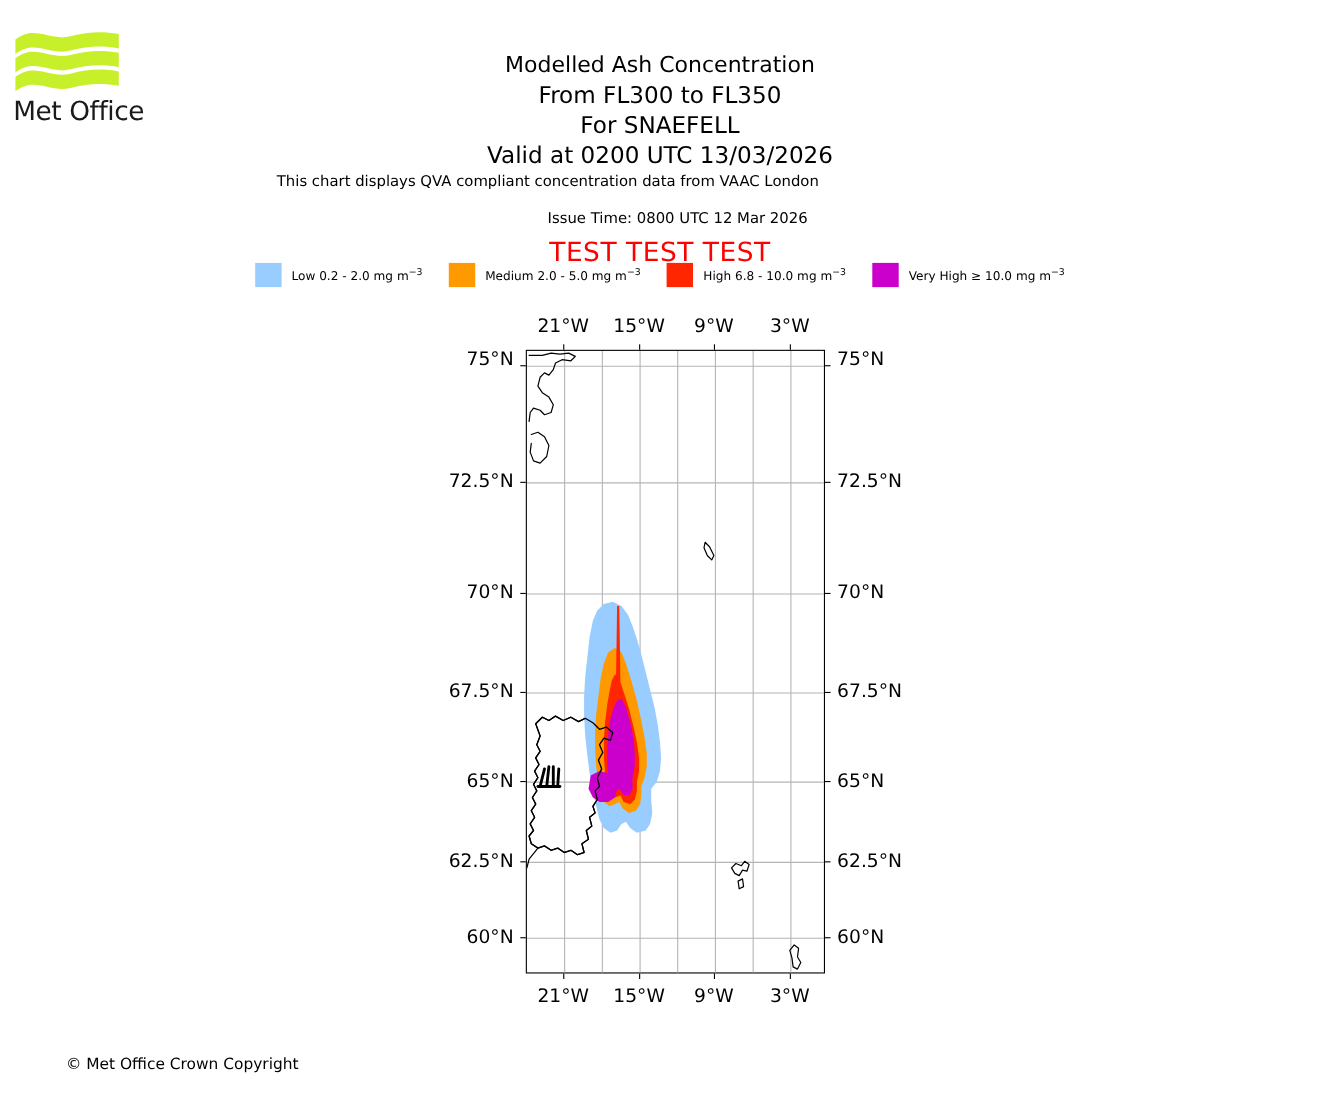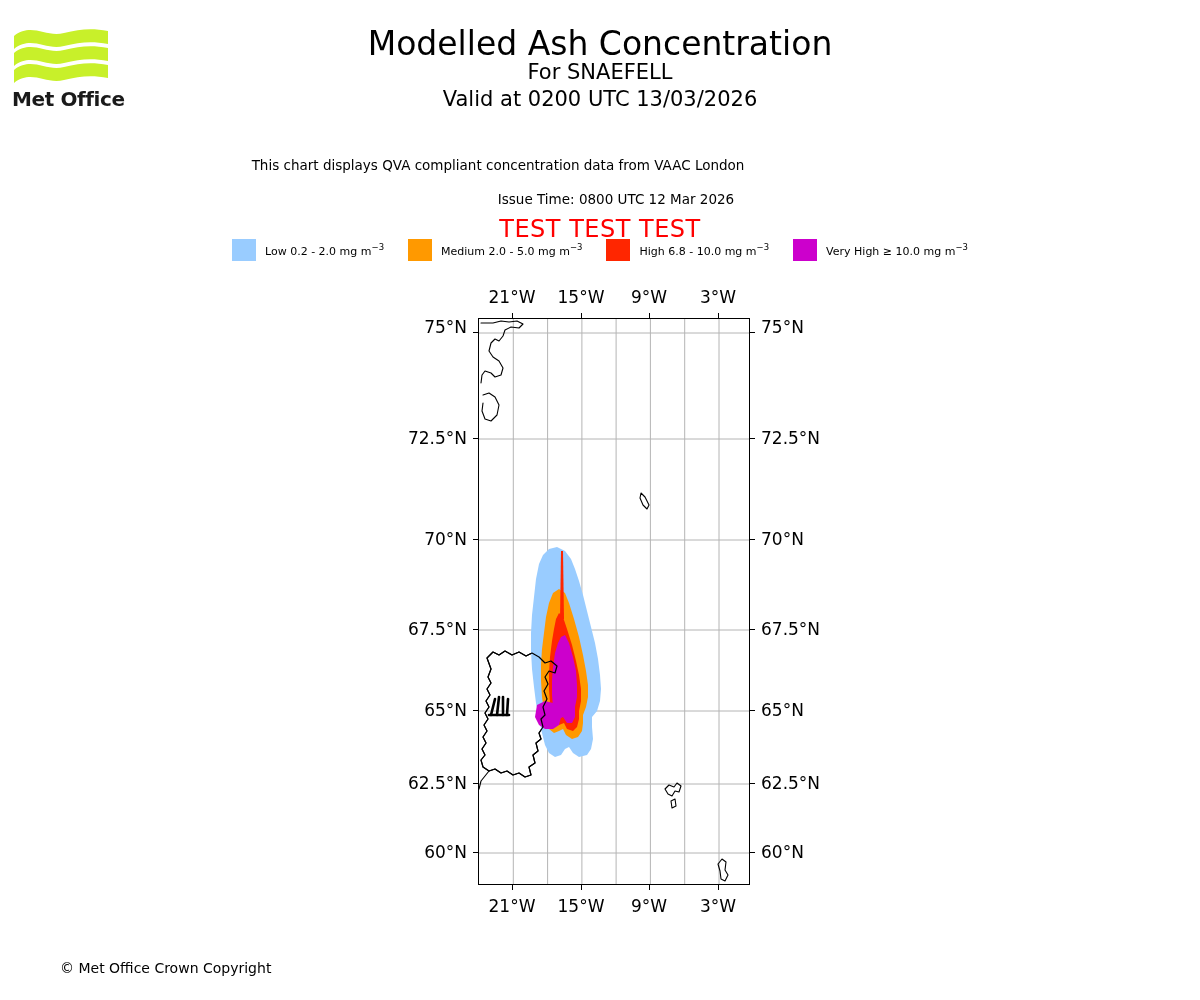--- a/index.html
+++ b/index.html
@@ -20,39 +20,40 @@
   #logo-block {
     position: absolute;
     left: 12px;
     top: 24px;
     width: 200px;
     height: 92px;
   }
   #logo-mark { display: block; }
   #logo-wordmark {
     font-family: "DejaVu Sans", "Liberation Sans", sans-serif;
-    font-size: 20px;
-    font-weight: bold;
+    font-size: 24px;
+    font-weight: normal;
     letter-spacing: -0.4px;
     color: #1a1a1a;
     margin-top: 1px;
   }
 
   
   #title-block {
     position: absolute;
     left: 0;
     top: 28px;
     width: 1200px;
     text-align: center;
   }
   .title-main {
-    font-size: 33px;
+    font-size: 20px;
     line-height: 31px;
     white-space: nowrap;
+    margin-top: 15px;
   }
   .title-sub {
     font-size: 21px;
     line-height: 27px;
     white-space: nowrap;
   }
   #note-line {
     position: absolute;
     left: 0;
     top: 157px;
@@ -156,20 +157,21 @@
   <svg id="logo-mark" width="98" height="62" viewBox="0 0 98 62">
     <path d="M2 12 C20 -2, 34 14, 52 9 C68 5, 80 4, 96 7 L96 20 C80 17, 68 18, 52 22 C34 27, 20 11, 2 25 Z" fill="#c8f02a"></path>
     <path d="M2 29 C20 15, 34 31, 52 26 C68 22, 80 21, 96 24 L96 37 C80 34, 68 35, 52 39 C34 44, 20 28, 2 42 Z" fill="#c8f02a"></path>
     <path d="M2 46 C20 32, 34 48, 52 43 C68 39, 80 38, 96 41 L96 54 C80 51, 68 52, 52 56 C34 61, 20 45, 2 59 Z" fill="#c8f02a"></path>
   </svg>
   <div id="logo-wordmark">Met Office</div>
 </div>
 
 <div id="title-block">
   <div class="title-main">Modelled Ash Concentration</div>
+  <div class="title-sub">From FL300 to FL350</div>
   <div class="title-sub">For SNAEFELL</div>
   <div class="title-sub">Valid at 0200 UTC 13/03/2026</div>
 </div>
 
 <div id="note-line">This chart displays QVA compliant concentration data from VAAC London</div>
 <div id="issue-line">Issue Time: 0800 UTC 12 Mar 2026</div>
 <div id="test-banner">TEST TEST TEST</div>
 
 <div id="legend">
 

